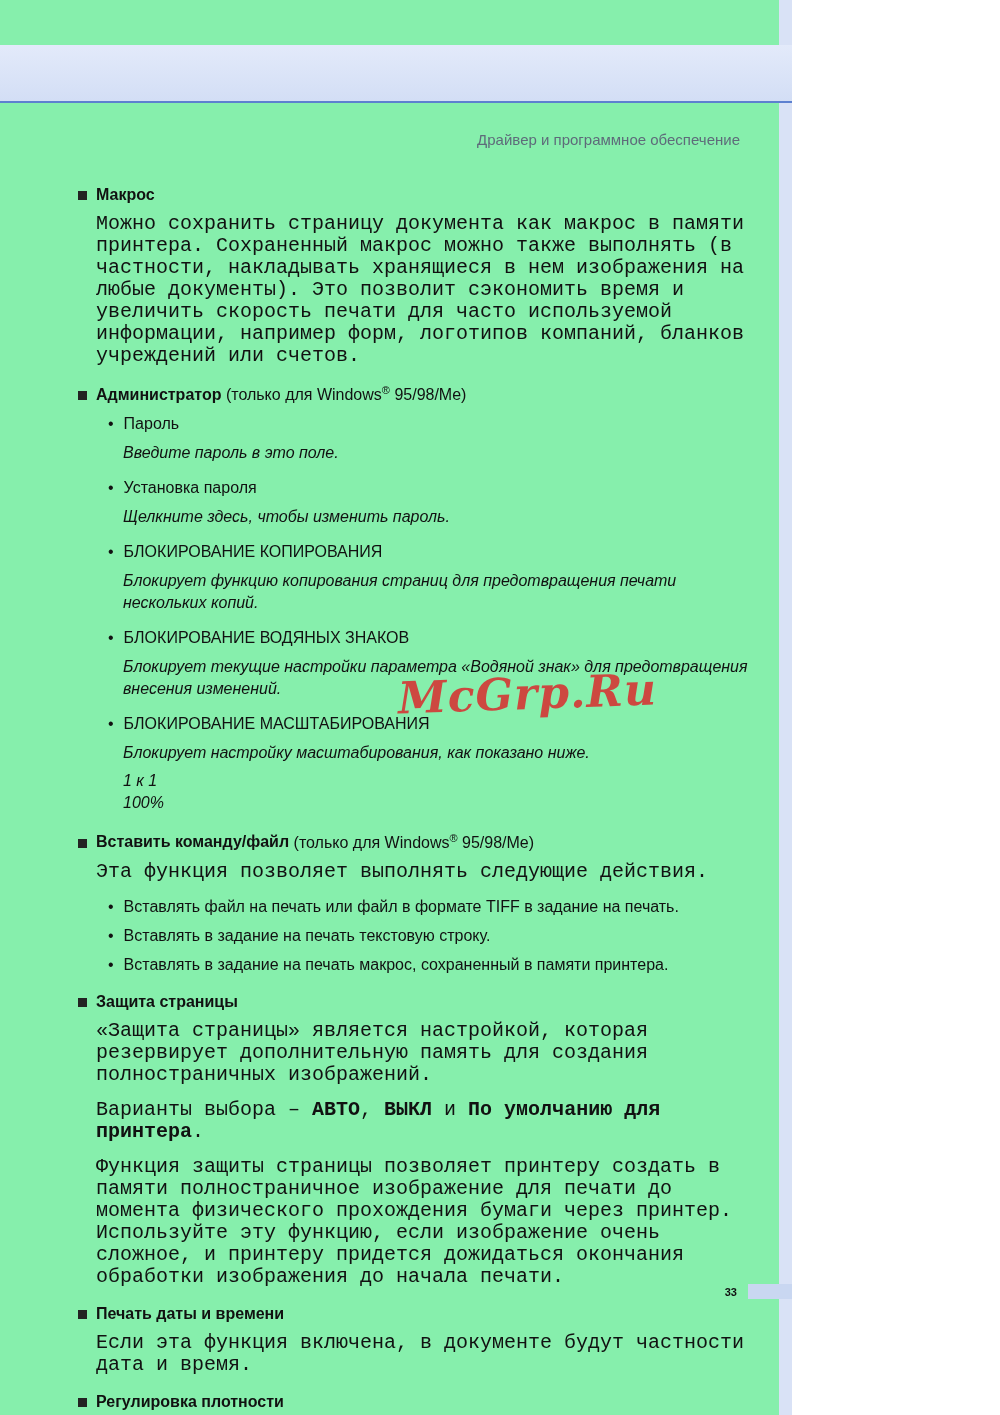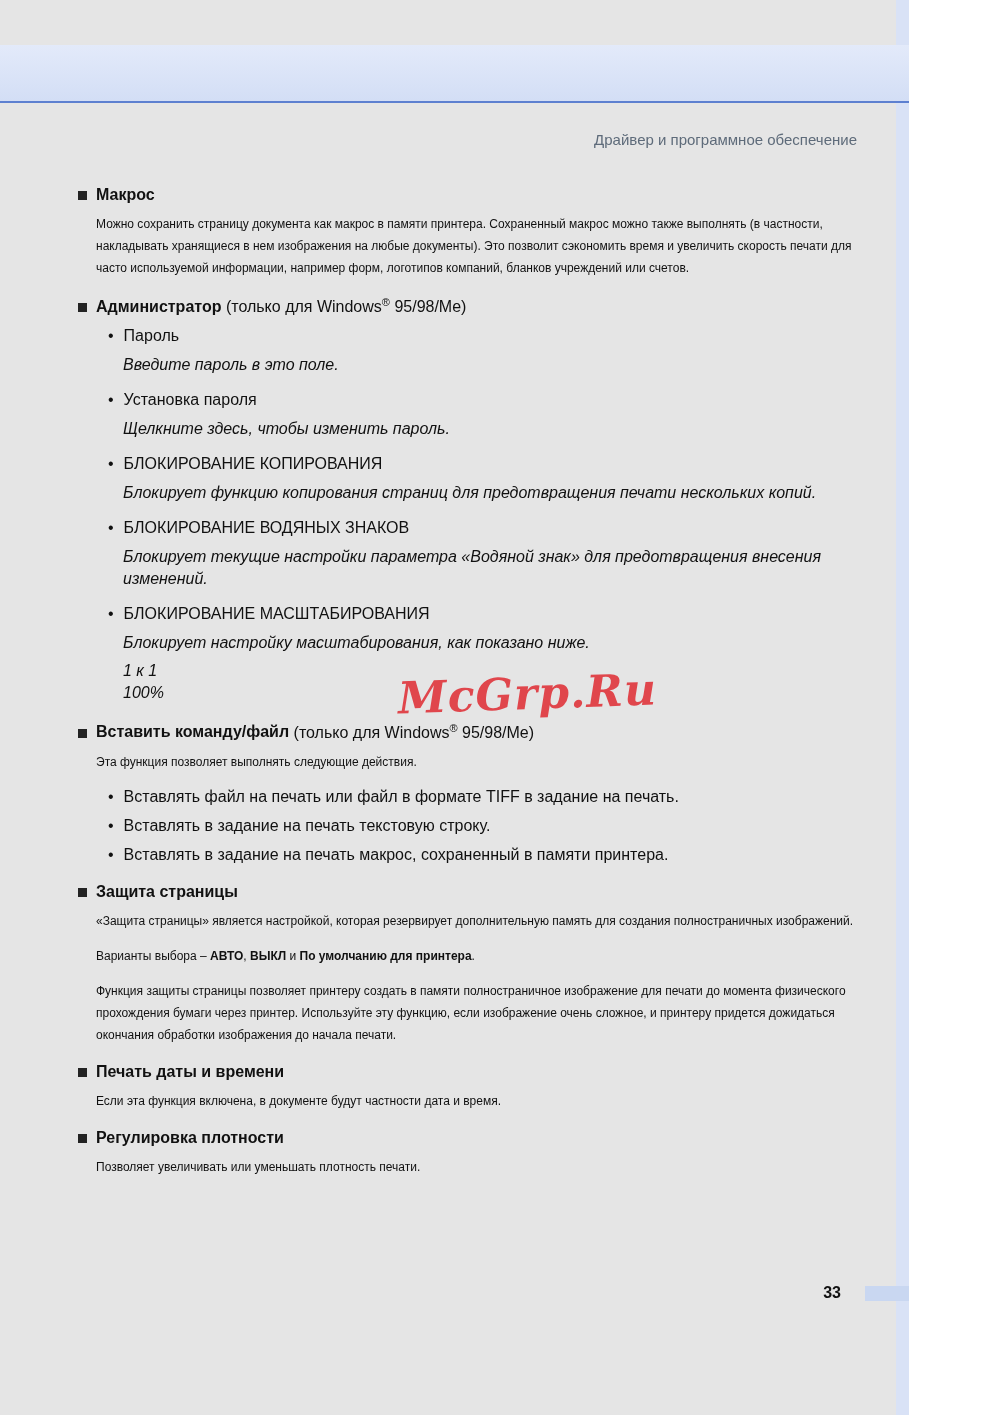--- a/index.html
+++ b/index.html
@@ -1,19 +1,19 @@
 <!DOCTYPE html>
 <html><head>
 <meta charset="utf-8">
 <style>
   html,body { margin:0; padding:0; }
   .page {
     position:relative;
-    width:909px; height:1415px;
-    background:#e5e5e5;
+    width:792px; height:1415px;
+    background:#86efac;
     font-family:"Liberation Sans", sans-serif;
     color:#111;
     overflow:hidden;
   }
   .right-strip {
     position:absolute; top:0; right:0;
     width:13px; height:1415px;
     background:#d9e2f6;
   }
   .header-band {
@@ -33,21 +33,21 @@
   .sec-head.first { margin-top:0; }
   .sq {
     display:inline-block; width:9px; height:9px;
     background:#232323; margin-right:9px;
   }
   .h { font-weight:bold; font-size:16px; }
   .h-reg { font-weight:normal; font-size:16px; }
   sup { font-size:11px; }
   .body {
     margin:0 0 13px 18px;
-    font-size:12px; line-height:22px;
+    font-size:20px; line-height:22px;font-family:Liberation Mono, monospace;
   }
   .items { margin-left:30px; }
   .item-title {
     margin:2px 0 7px 0;
     font-size:16px; line-height:22px;
   }
   .dot { margin-right:10px; }
   .item-desc {
     margin:0 0 13px 15px;
     font-size:16px; line-height:22px;font-style:italic;
@@ -61,21 +61,21 @@
     font-size:44px;
     color:rgba(222,30,38,0.8);
     transform:rotate(-2deg);
     letter-spacing:1px;
     pointer-events:none;
   }
   .footer {
     position:absolute; top:1284px; right:0;
     display:flex; align-items:center;
   }
-  .page-num { font-weight:bold; font-size:16px; margin-right:24px; }
+  .page-num { font-weight:bold; font-size:11px; margin-right:11px; }
   .page-bar {
     display:inline-block; width:44px; height:15px;
     background:#c9d7f1;
   }
   b { font-weight:bold; }
 </style>
 </head>
 <body>
 
 <div class="page">

